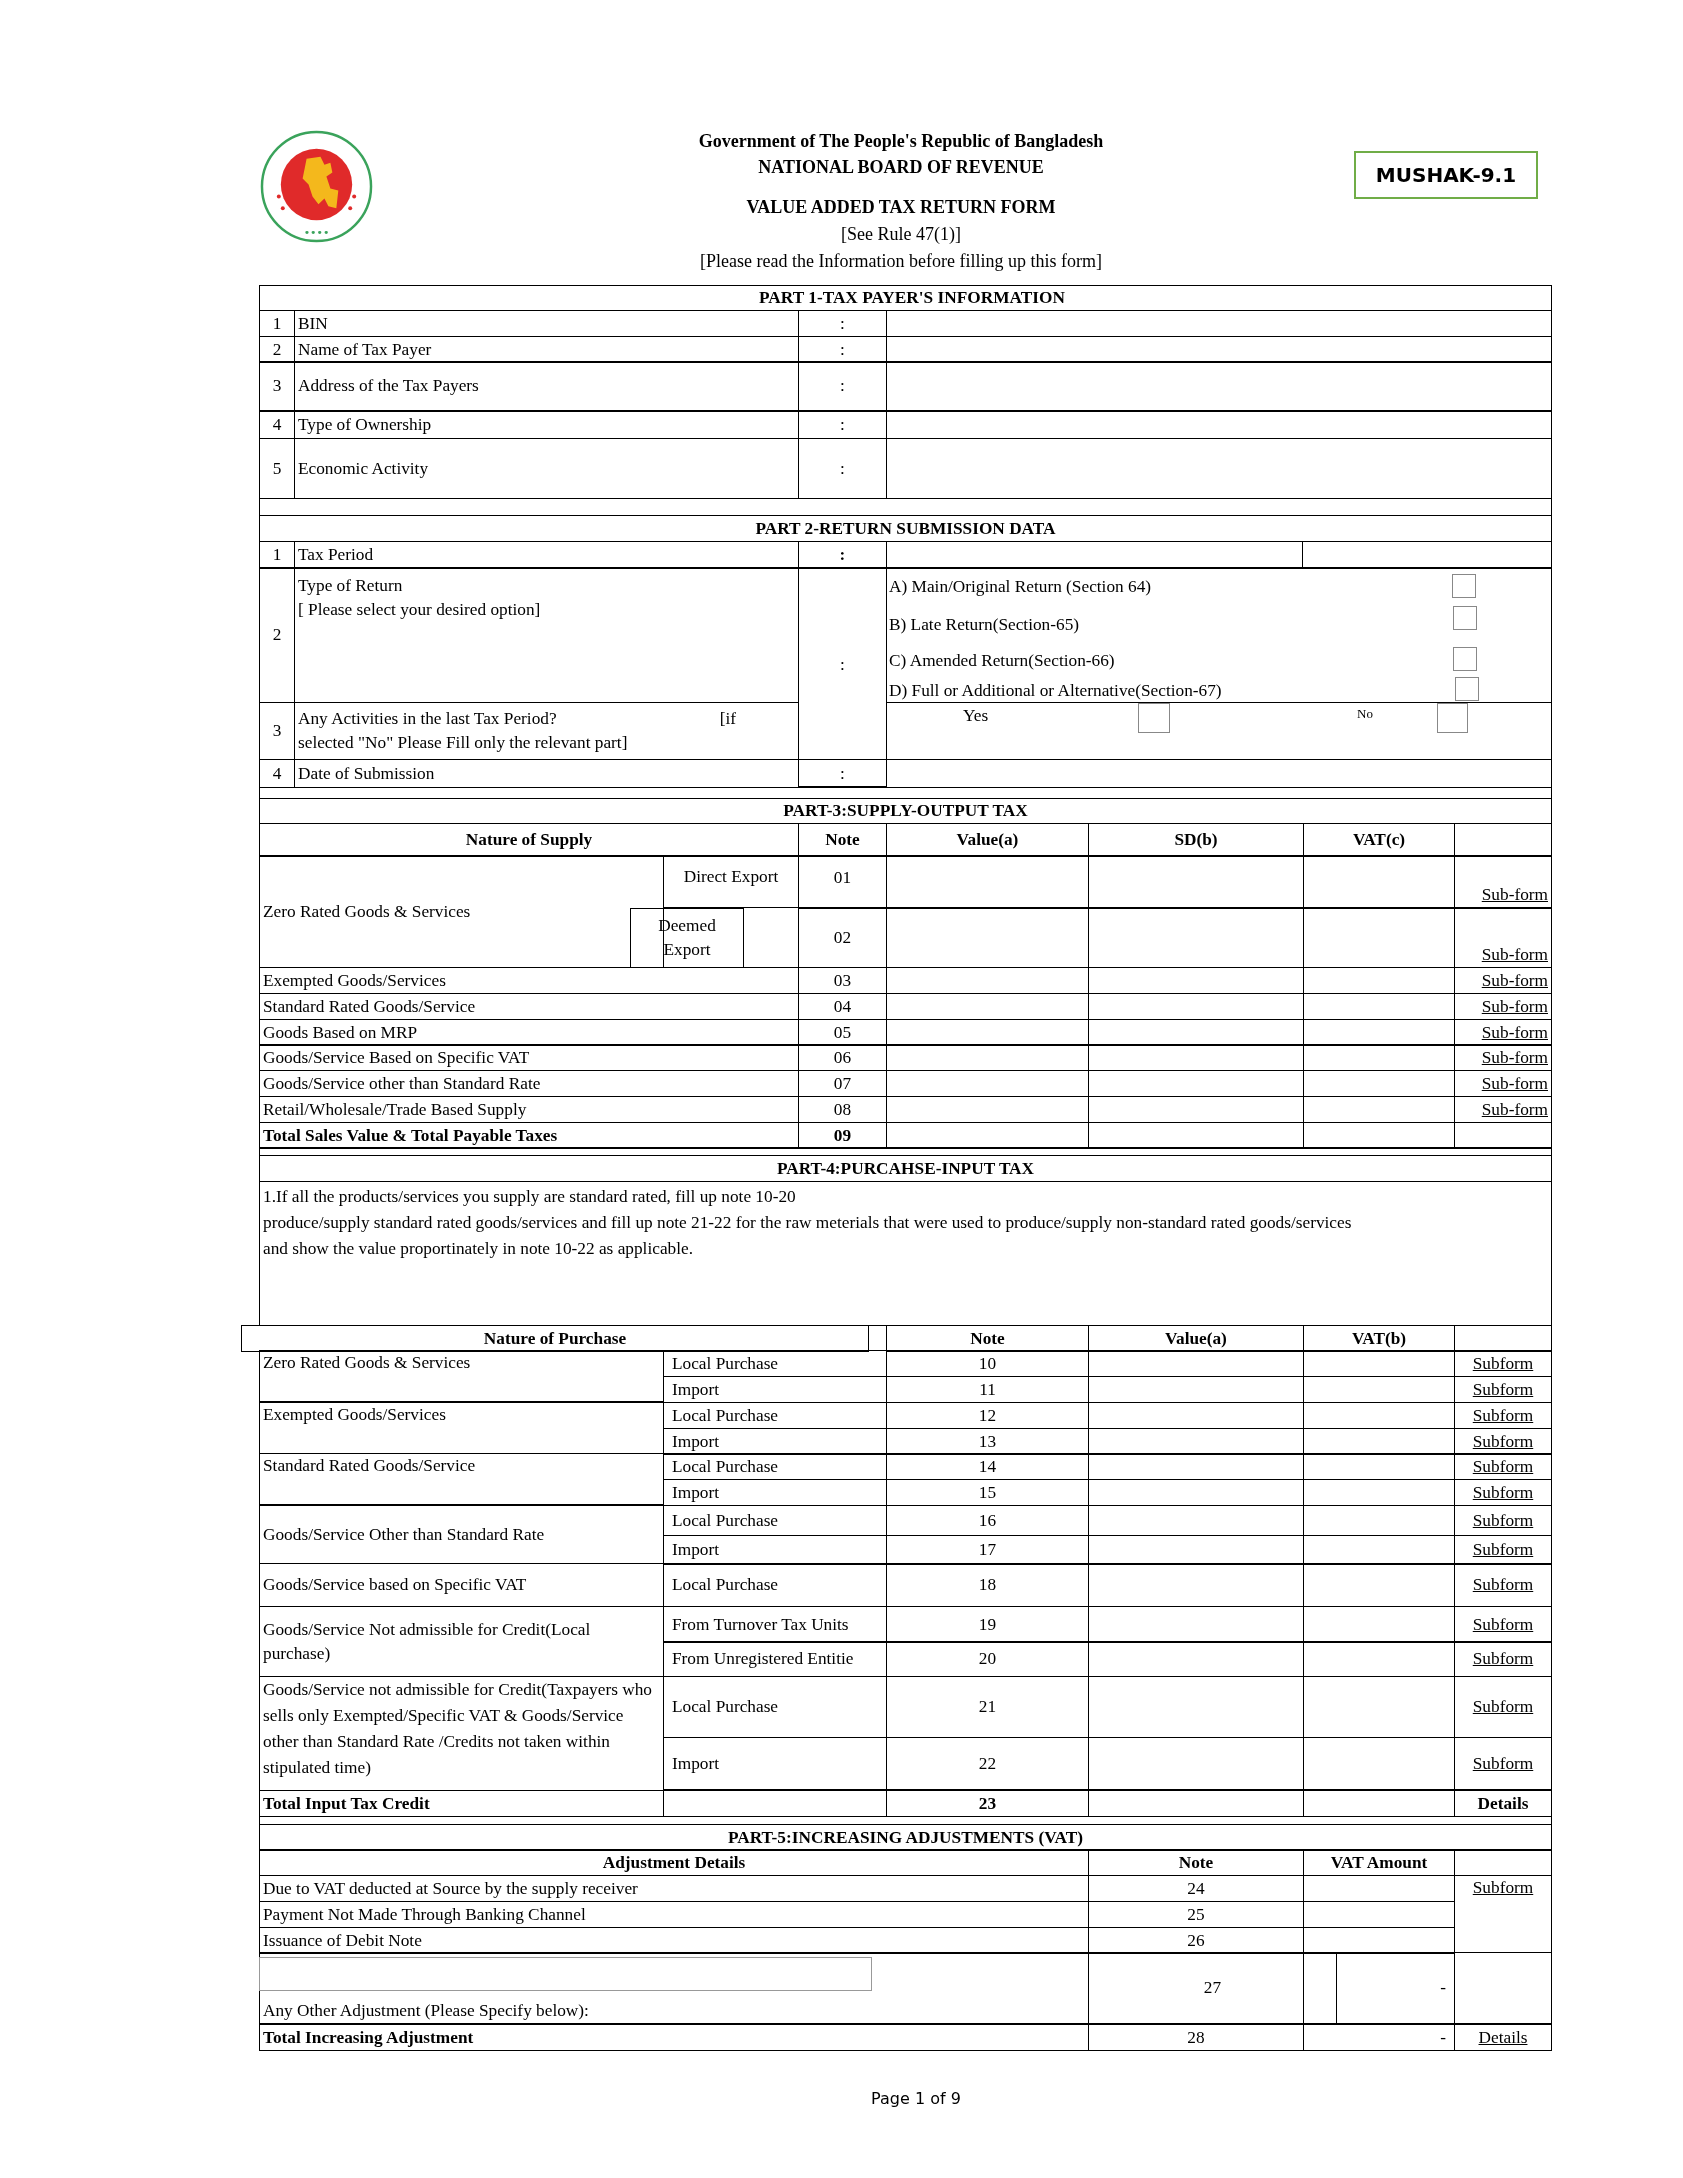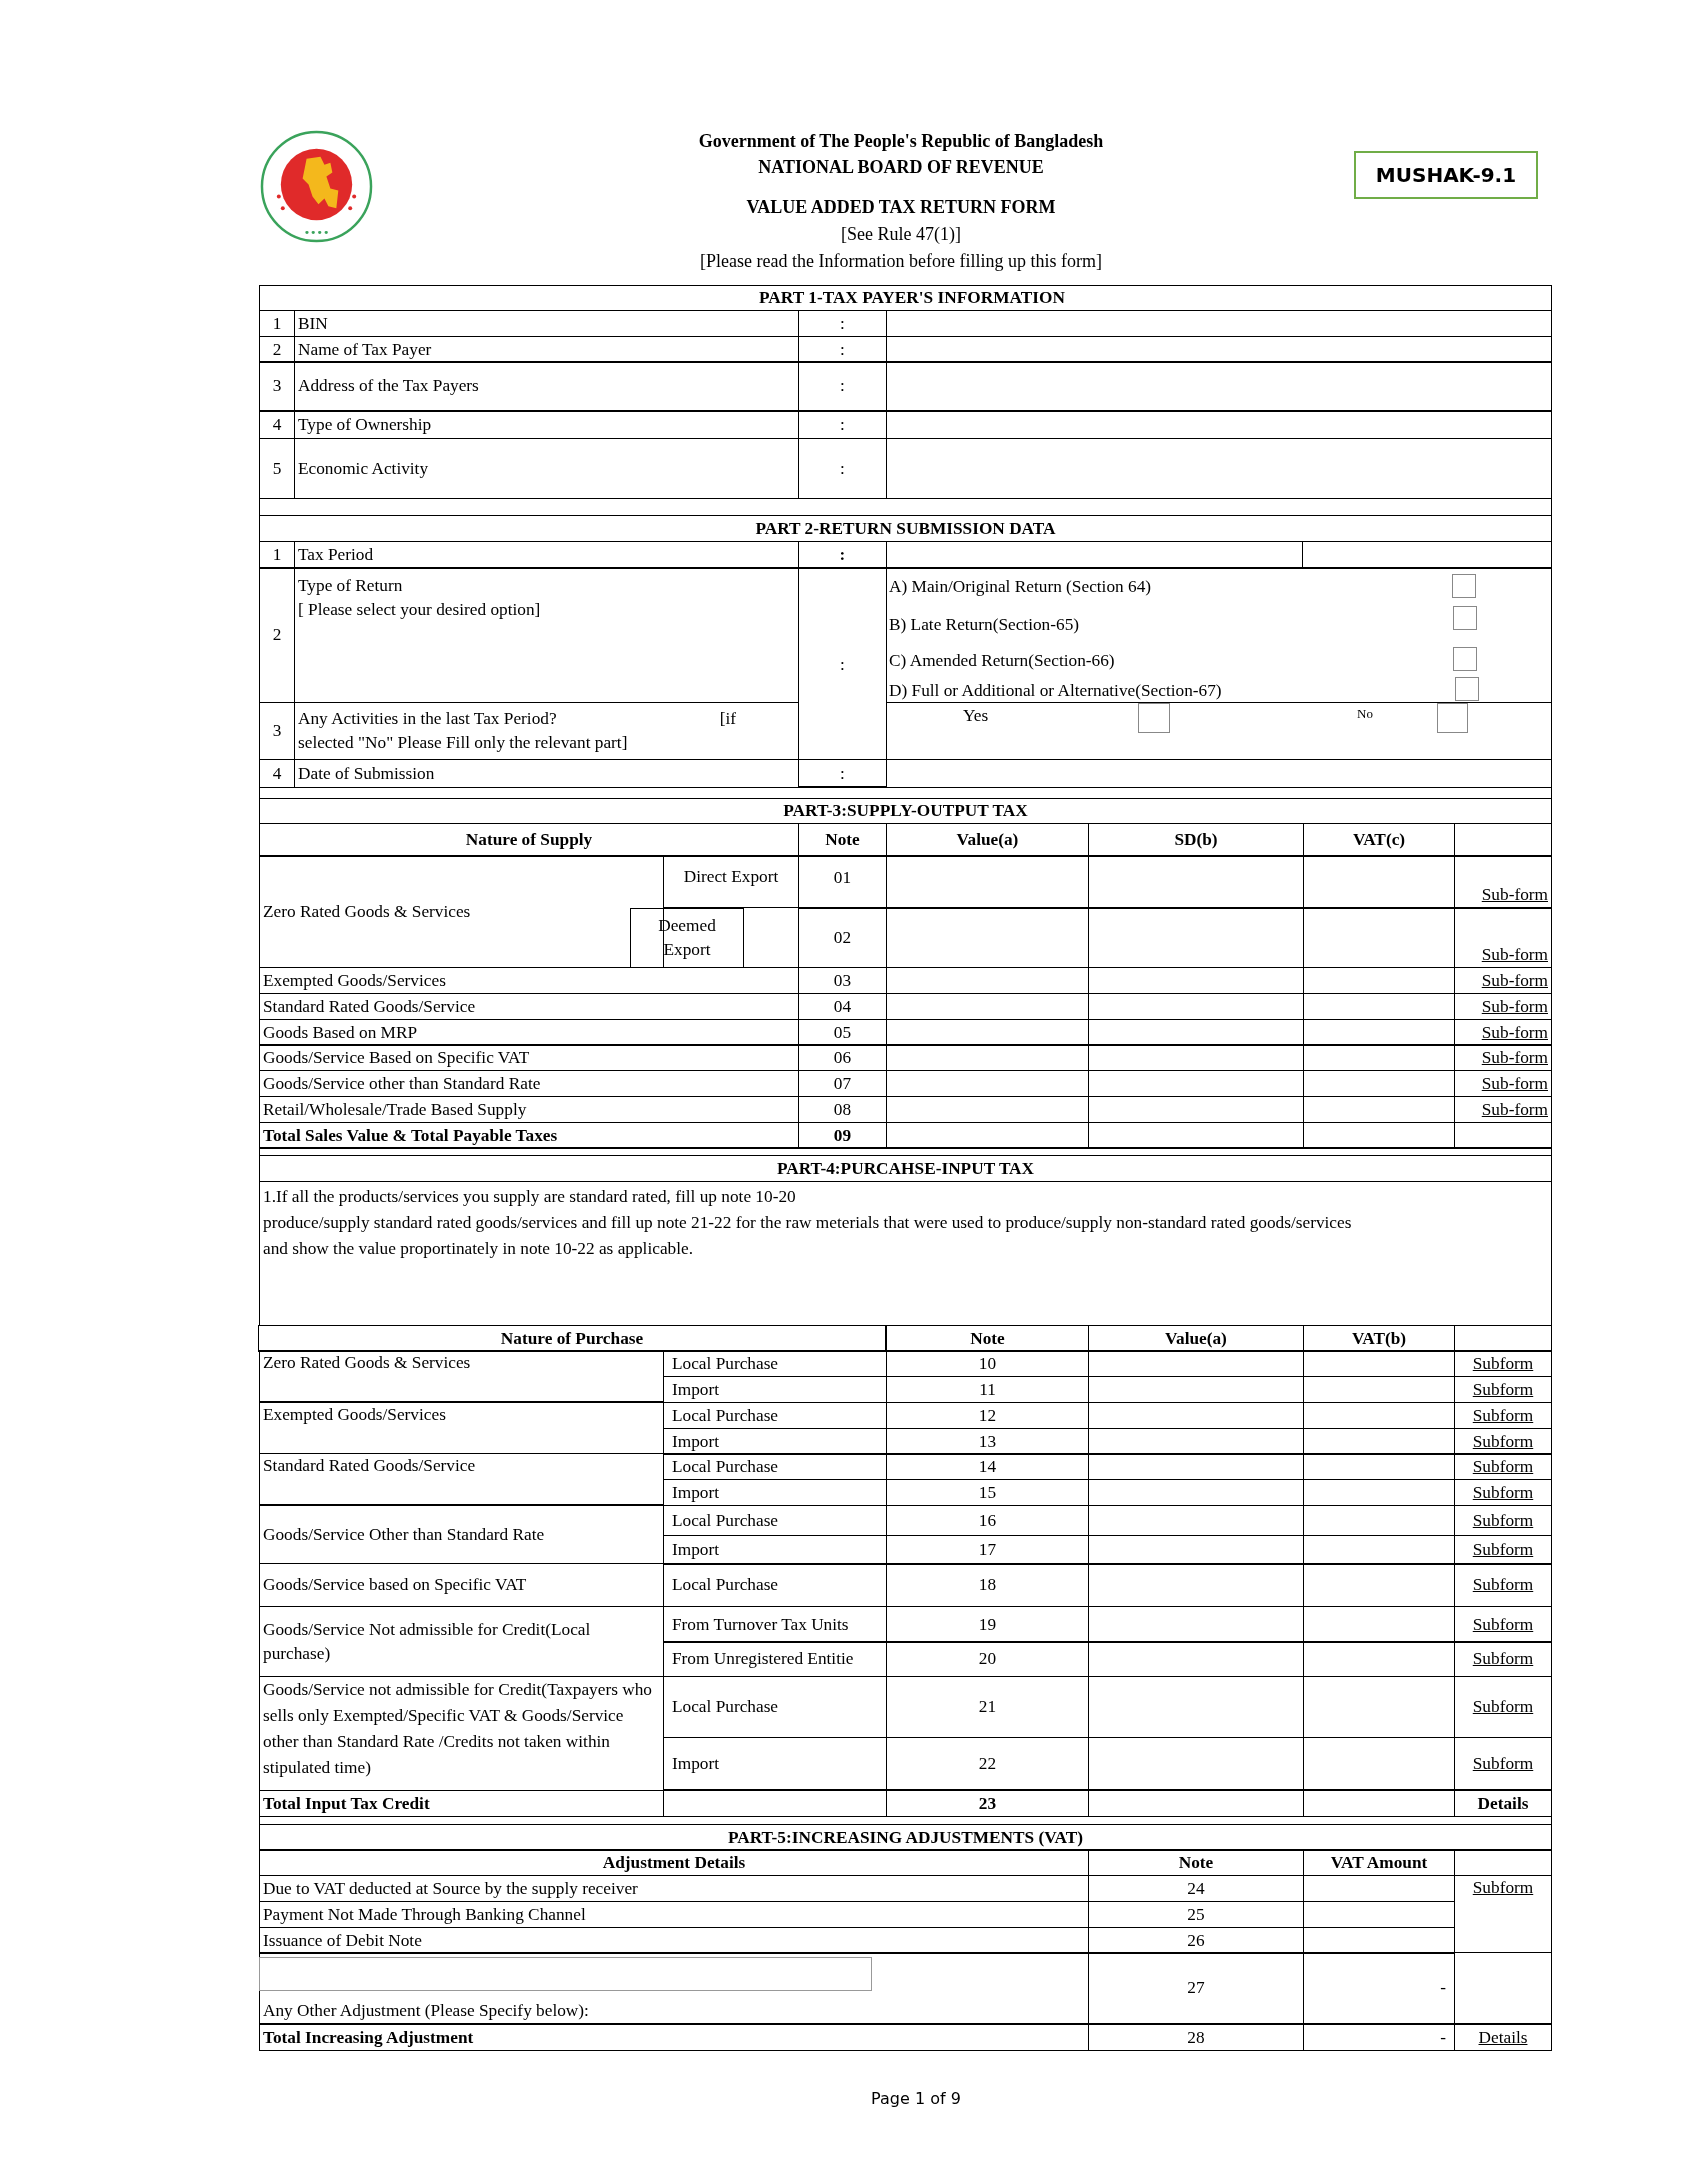--- a/index.html
+++ b/index.html
@@ -195,21 +195,21 @@
 
 <div class="cell" style="left:259px;top:1147px;width:1293px;height:9px;"></div>
 
 <div class="cell c sec" style="left:259px;top:1155px;width:1293px;height:27px;">PART-4:PURCAHSE-INPUT TAX</div>
 <div class="instr" style="left:259px;top:1181px;width:1293px;height:145px;">
   <div>1.If all the products/services you supply are standard rated, fill up note 10-20</div>
   <div>produce/supply standard rated goods/services and fill up note 21-22 for the raw meterials that were used to produce/supply non-standard rated goods/services</div>
   <div>and show the value proportinately in note 10-22 as applicable.</div>
 </div>
 
-<div class="cell c sec" style="left:258px;top:1325px;width:628px;height:27px;text-align:center;">Nature of Purchase</div>
+<div class="cell c sec" style="left:241px;top:1325px;width:628px;height:27px;text-align:center;">Nature of Purchase</div>
 <div class="cell c sec" style="left:886px;top:1325px;width:203px;height:27px;">Note</div>
 <div class="cell c sec" style="left:1088px;top:1325px;width:216px;height:27px;">Value(a)</div>
 <div class="cell c sec" style="left:1303px;top:1325px;width:152px;height:27px;">VAT(b)</div>
 <div class="cell" style="left:1454px;top:1325px;width:98px;height:27px;"></div>
 
 <div class="cell top" style="left:259px;top:1350px;width:405px;height:52px;">Zero Rated Goods &amp; Services</div>
 <div class="cell" style="left:663px;top:1350px;width:224px;height:27px;padding-left:8px;">Local Purchase</div>
 <div class="cell c" style="left:886px;top:1350px;width:203px;height:27px;">10</div>
 <div class="cell" style="left:1088px;top:1350px;width:216px;height:27px;"></div>
 <div class="cell" style="left:1303px;top:1350px;width:152px;height:27px;"></div>
@@ -310,21 +310,21 @@
 <div class="cell" style="left:259px;top:1901px;width:830px;height:27px;">Payment Not Made Through Banking Channel</div>
 <div class="cell c" style="left:1088px;top:1901px;width:216px;height:27px;">25</div>
 <div class="cell" style="left:1303px;top:1901px;width:152px;height:27px;"></div>
 
 <div class="cell" style="left:259px;top:1927px;width:830px;height:27px;">Issuance of Debit Note</div>
 <div class="cell c" style="left:1088px;top:1927px;width:216px;height:27px;">26</div>
 <div class="cell" style="left:1303px;top:1927px;width:152px;height:27px;"></div>
 
 <div class="cell bot" style="left:259px;top:1952px;width:830px;height:72px;">Any Other Adjustment (Please Specify below):</div>
 <div class="textbox" style="left:259px;top:1957px;width:613px;height:34px;"></div>
-<div class="cell c" style="left:1088px;top:1952px;width:216px;height:72px;">27</div>
+<div class="cell c" style="left:1088px;top:1952px;width:249px;height:72px;">27</div>
 <div class="cell r" style="left:1303px;top:1952px;width:152px;height:72px;padding-right:8px;">-</div>
 <div class="cell" style="left:1454px;top:1952px;width:98px;height:72px;"></div>
 
 <div class="cell bold" style="left:259px;top:2024px;width:830px;height:27px;">Total Increasing Adjustment</div>
 <div class="cell c" style="left:1088px;top:2024px;width:216px;height:27px;">28</div>
 <div class="cell r" style="left:1303px;top:2024px;width:152px;height:27px;padding-right:8px;">-</div>
 <div class="cell c link" style="left:1454px;top:2024px;width:98px;height:27px;">Details</div>
 
 <div class="footer">Page 1 of 9</div>
 

